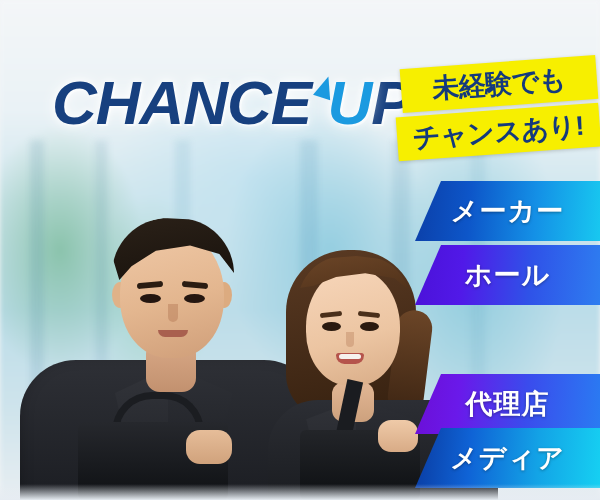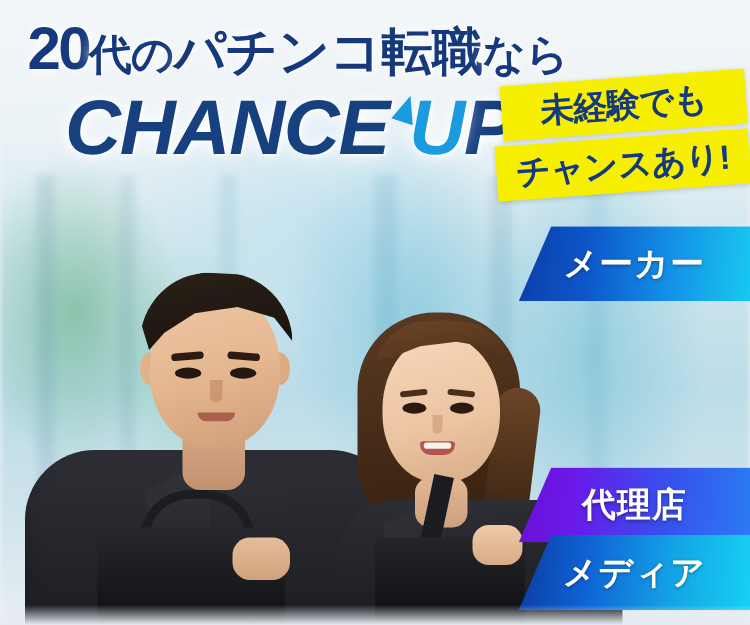--- a/index.html
+++ b/index.html
@@ -273,31 +273,29 @@
     <div class="person w-teeth"></div>
 
     <div class="person bag-m-h"></div>
     <div class="person bag-m"></div>
     <div class="person hand-m"></div>
     <div class="person bag-w-strap"></div>
     <div class="person bag-w"></div>
     <div class="person hand-w"></div>
   </div>
 
-  <div class="headline">
-    <span class="num">20</span><span class="sm">代の</span><span>パチンコ転職</span><span class="sm">なら</span>
-  </div>
 
   <div class="chanceup">
     <span>CHANCE</span>&nbsp;<span class="u">U</span><span>P</span>
   </div>
   <div class="u-arrow"></div>
 
   <div class="badge badge1">未経験でも</div>
   <div class="badge badge2">チャンスあり!</div>
 
   <div class="cat cat0">メーカー</div>
+  <div class="cat cat1">ホール</div>
   <div class="cat cat3">代理店</div>
   <div class="cat cat4">メディア</div>
 
 
   <div class="bottom-fade"></div>
 </div>
 
 </body></html>

